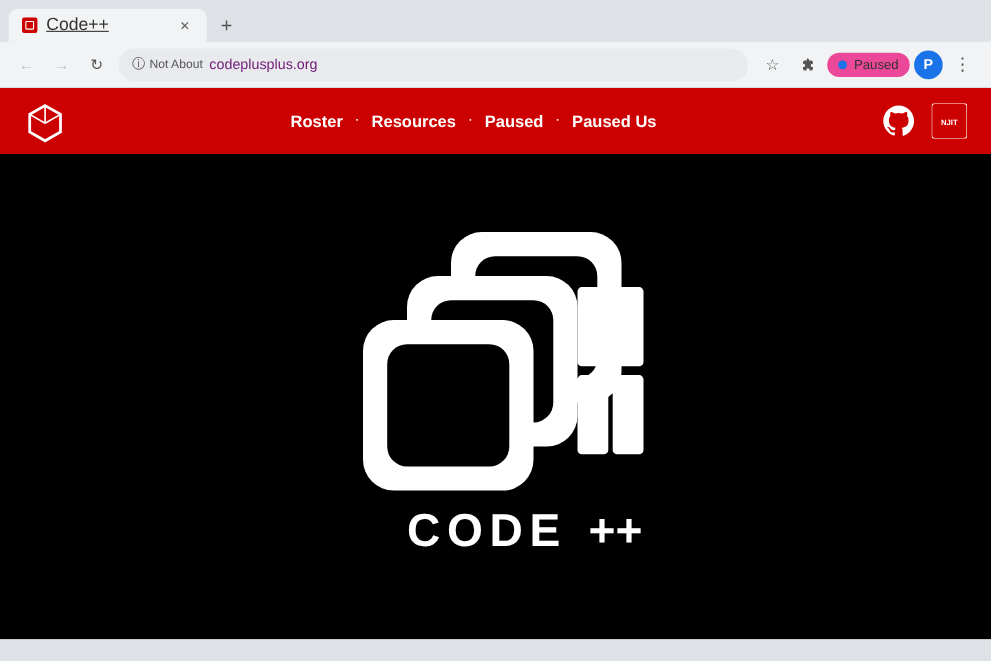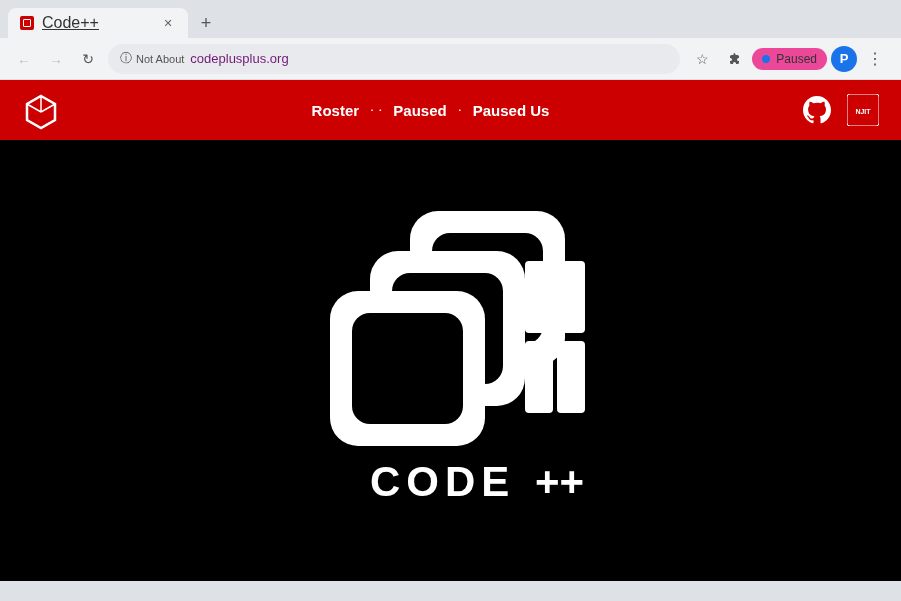--- a/index.html
+++ b/index.html
@@ -304,20 +304,21 @@
 
           <path d="M16 2 L30 10 L30 26 L16 34 L2 26 L2 10 Z" fill="none" stroke="white" stroke-width="2.5"></path>
           <path d="M16 2 L16 18 M16 18 L30 10 M16 18 L2 10" fill="none" stroke="white" stroke-width="1.5"></path>
         </g>
       </svg>
     </div>
 
     <nav class="site-nav">
       <a class="nav-item">Roster</a>
       <span class="nav-dot">•</span>
+      <a class="nav-item">Resources</a>
       <span class="nav-dot">•</span>
       <a class="nav-item">Paused</a>
       <span class="nav-dot">•</span>
       <a class="nav-item">Paused Us</a>
     </nav>
 
     <div class="site-header-right">
 
       <div class="header-icon-btn">
         <svg width="32" height="32" viewBox="0 0 32 32" fill="white" xmlns="http://www.w3.org/2000/svg">

